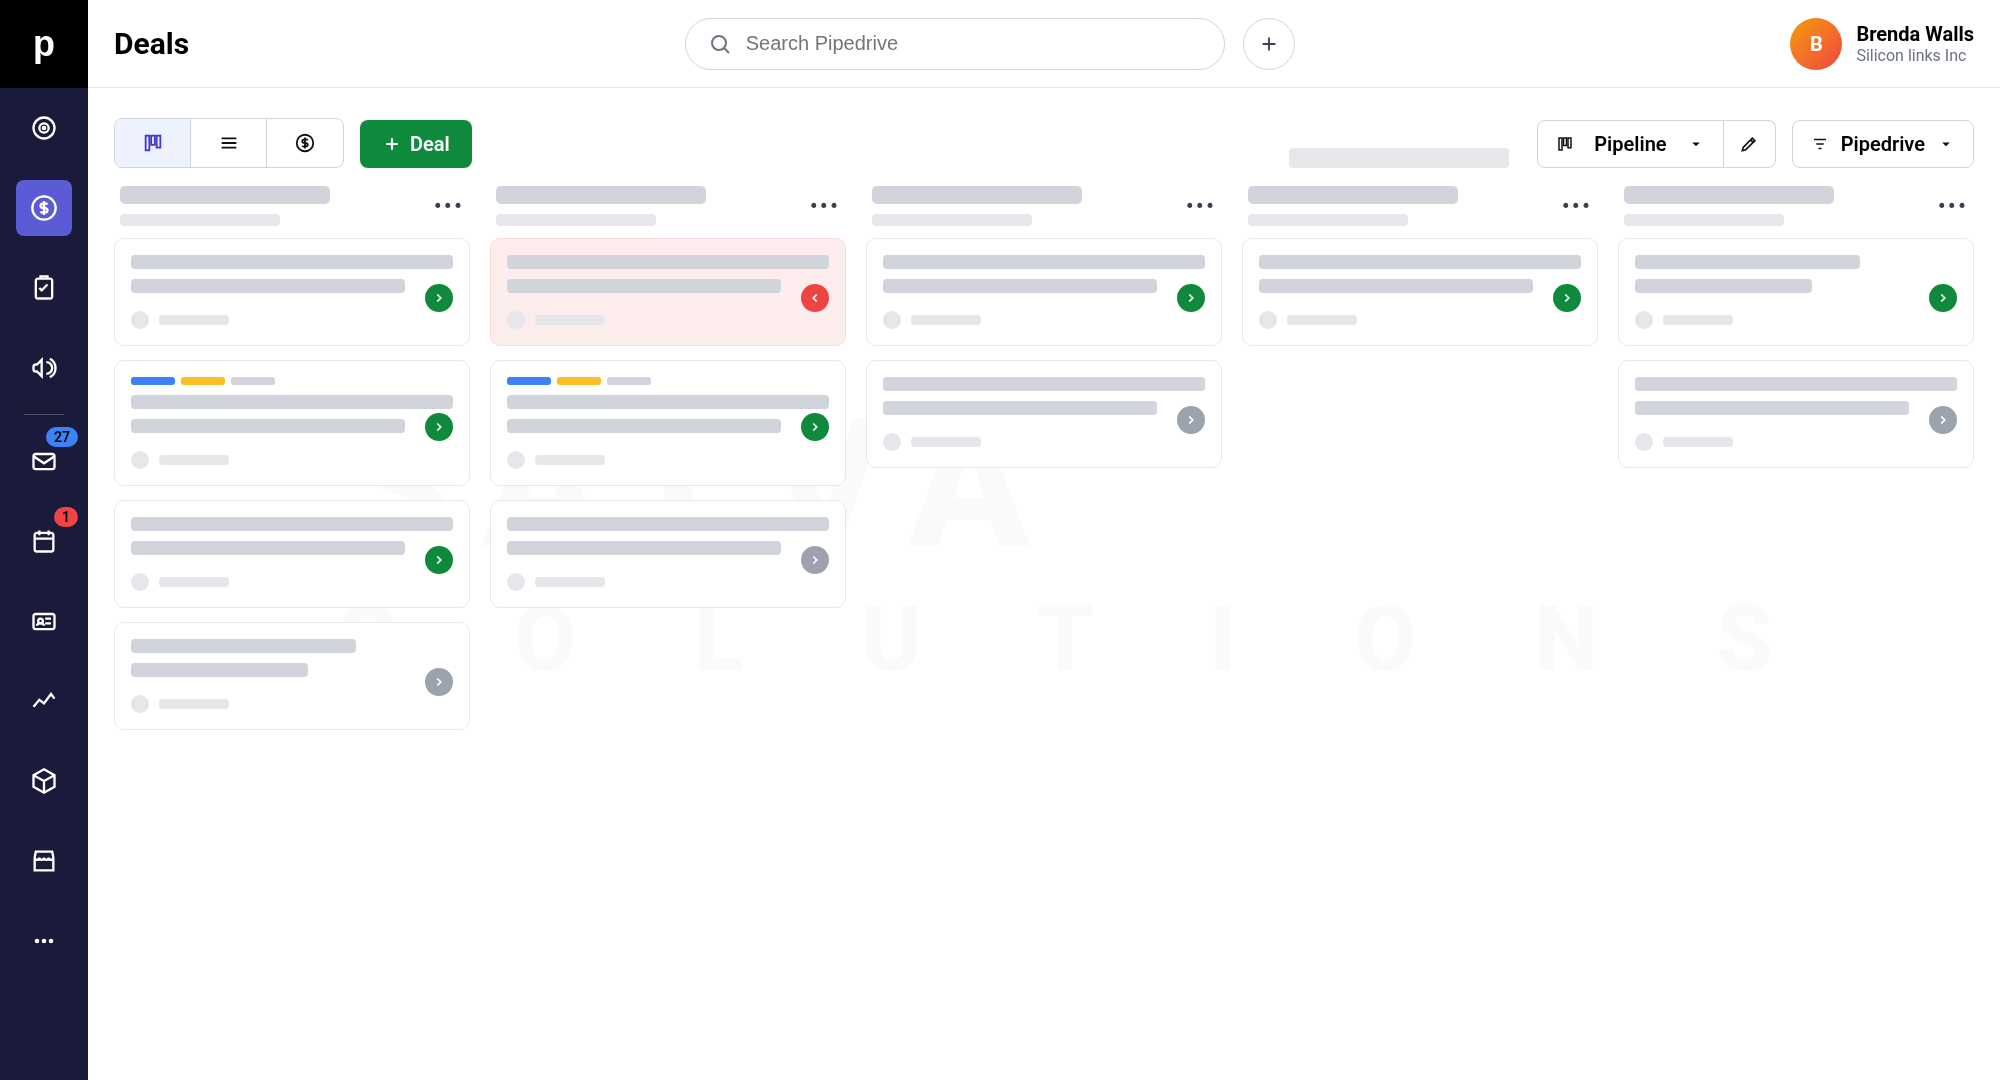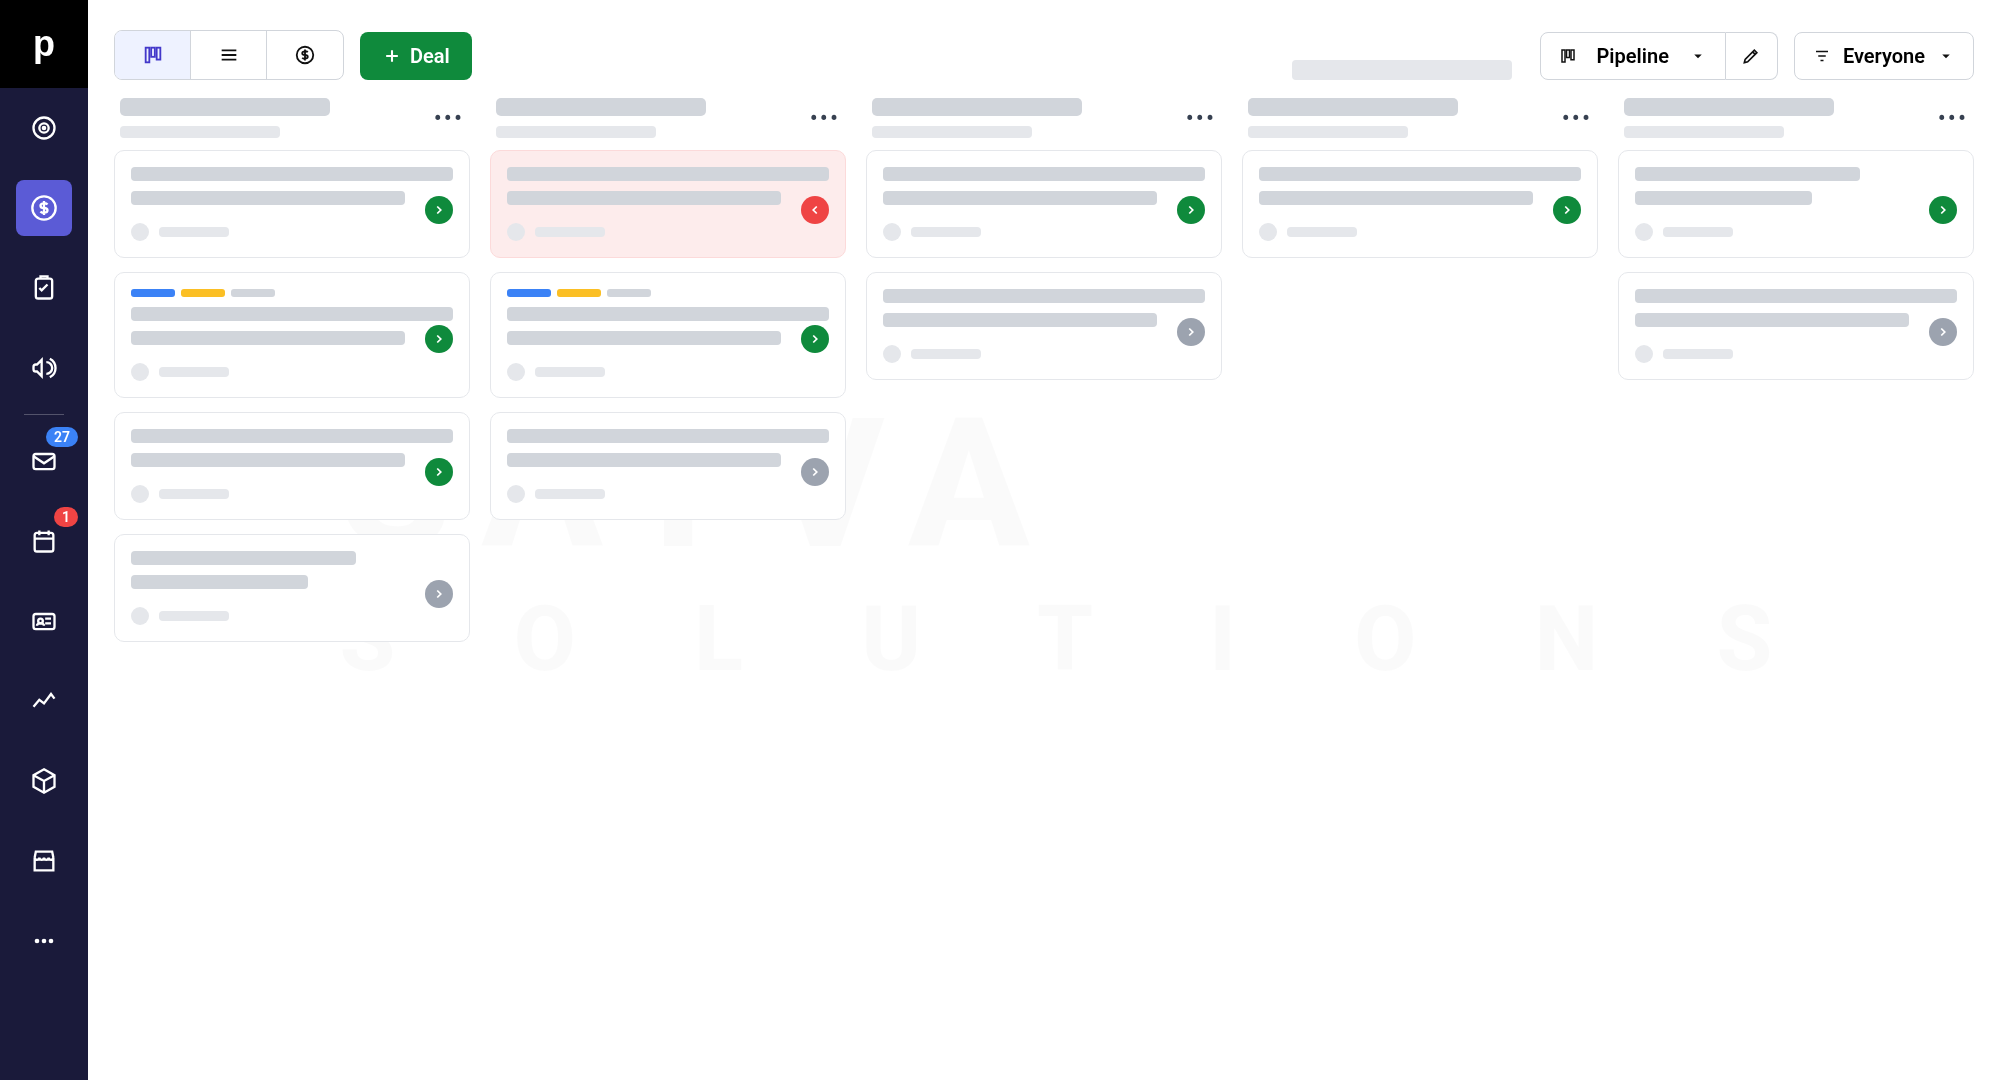--- a/index.html
+++ b/index.html
@@ -4,21 +4,21 @@
 <style>
 * { box-sizing: border-box; margin: 0; padding: 0; }
 body { font-family: -apple-system, BlinkMacSystemFont, "Segoe UI", Roboto, sans-serif; background: #fff; width: 2000px; height: 1080px; overflow: hidden; }
 .app { display: flex; height: 100%; }
 .sidebar { width: 88px; background: #1a1a3a; display: flex; flex-direction: column; align-items: center; padding-top: 0; }
 .sidebar .logo { width: 88px; height: 88px; display: flex; align-items: center; justify-content: center; background: #000; }
 .sidebar .logo-text { color: #fff; font-weight: 800; font-size: 36px; font-family: Arial, sans-serif; }
 .sidebar .nav-item { width: 56px; height: 56px; margin: 12px 0; display: flex; align-items: center; justify-content: center; border-radius: 8px; color: #fff; cursor: pointer; position: relative; }
 .sidebar .nav-item.active { background: #5b5bd6; }
 .sidebar .nav-item svg { width: 28px; height: 28px; }
-.sidebar .badge { position: absolute; top: -6px; right: -6px; background: #3b82f6; color: #ffffff; border-radius: 999px; font-size: 14px; padding: 2px 8px; font-weight: 600; }
+.sidebar .badge { position: absolute; top: -6px; right: -6px; background: #3b82f6; color: #000000; border-radius: 999px; font-size: 14px; padding: 2px 8px; font-weight: 600; }
 .sidebar .badge.red { background: #ef4444; }
 .sidebar .divider { width: 40px; height: 1px; background: rgba(255,255,255,0.25); margin: 6px 0; }
 .main { flex: 1; display: flex; flex-direction: column; }
 .topbar { height: 88px; display: flex; align-items: center; padding: 0 26px; border-bottom: 1px solid #e5e7eb; }
 .topbar .title { font-size: 30px; font-weight: 700; }
 .search-wrap { flex: 1; display: flex; justify-content: center; }
 .search { width: 540px; height: 52px; border: 1px solid #d1d5db; border-radius: 999px; display: flex; align-items: center; padding: 0 22px; color: #6b7280; font-size: 20px; }
 .search svg { width: 24px; height: 24px; margin-right: 14px; stroke: #6b7280; }
 .search input { border: none; outline: none; font-size: 20px; flex: 1; background: transparent; }
 .add-btn { width: 52px; height: 52px; border-radius: 50%; border: 1px solid #d1d5db; display: flex; align-items: center; justify-content: center; margin-left: 18px; cursor: pointer; }
@@ -144,20 +144,44 @@
     <div class="nav-item">
       <svg viewBox="0 0 24 24" fill="currentColor">
           <circle cx="6" cy="12" r="2"></circle>
           <circle cx="12" cy="12" r="2"></circle>
           <circle cx="18" cy="12" r="2"></circle>
         </svg>
     </div>
   </div>
 
   <div class="main">
+    <div class="topbar">
+      <div class="title">Deals</div>
+      <div class="search-wrap">
+        <div class="search">
+          <svg viewBox="0 0 24 24" fill="none" stroke-width="2">
+              <circle cx="11" cy="11" r="7"></circle>
+              <path d="M21 21l-5-5"></path>
+            </svg>
+          <input placeholder="Search Pipedrive" style="">
+        </div>
+        <div class="add-btn">
+          <svg viewBox="0 0 24 24" fill="none" stroke-width="2">
+              <path d="M12 5v14M5 12h14"></path>
+            </svg>
+        </div>
+      </div>
+      <div class="user">
+        <div class="avatar">B</div>
+        <div>
+          <div class="user-name">Brenda Walls</div>
+          <div class="user-org">Silicon links Inc</div>
+        </div>
+      </div>
+    </div>
 
     <div class="toolbar">
       <div class="view-toggle">
         <div class="view-btn active">
           <svg viewBox="0 0 24 24" fill="none" stroke="#4338ca" stroke-width="2">
               <rect x="4" y="4" width="4" height="16"></rect>
               <rect x="10" y="4" width="4" height="10"></rect>
               <rect x="16" y="4" width="4" height="13"></rect>
             </svg>
         </div>
@@ -196,21 +220,21 @@
         <div class="edit-btn">
           <svg viewBox="0 0 24 24" fill="none" stroke="#111" stroke-width="2" width="20" height="20">
               <path d="M4 20l4-1L19 8l-3-3L5 16l-1 4zM14 7l3 3"></path>
             </svg>
         </div>
       </div>
       <div class="dropdown">
         <svg viewBox="0 0 24 24" fill="none" stroke="#111" stroke-width="2">
             <path d="M4 6h16M7 12h10M10 18h4"></path>
           </svg>
-        <span>Everyone</span>
+        <span>Pipedrive</span>
         <svg viewBox="0 0 24 24" fill="#111">
             <path d="M7 10l5 5 5-5z"></path>
           </svg>
       </div>
     </div>
 
     <div class="board" id="board">
         <div class="column">
     <div class="col-head">
       <div>

